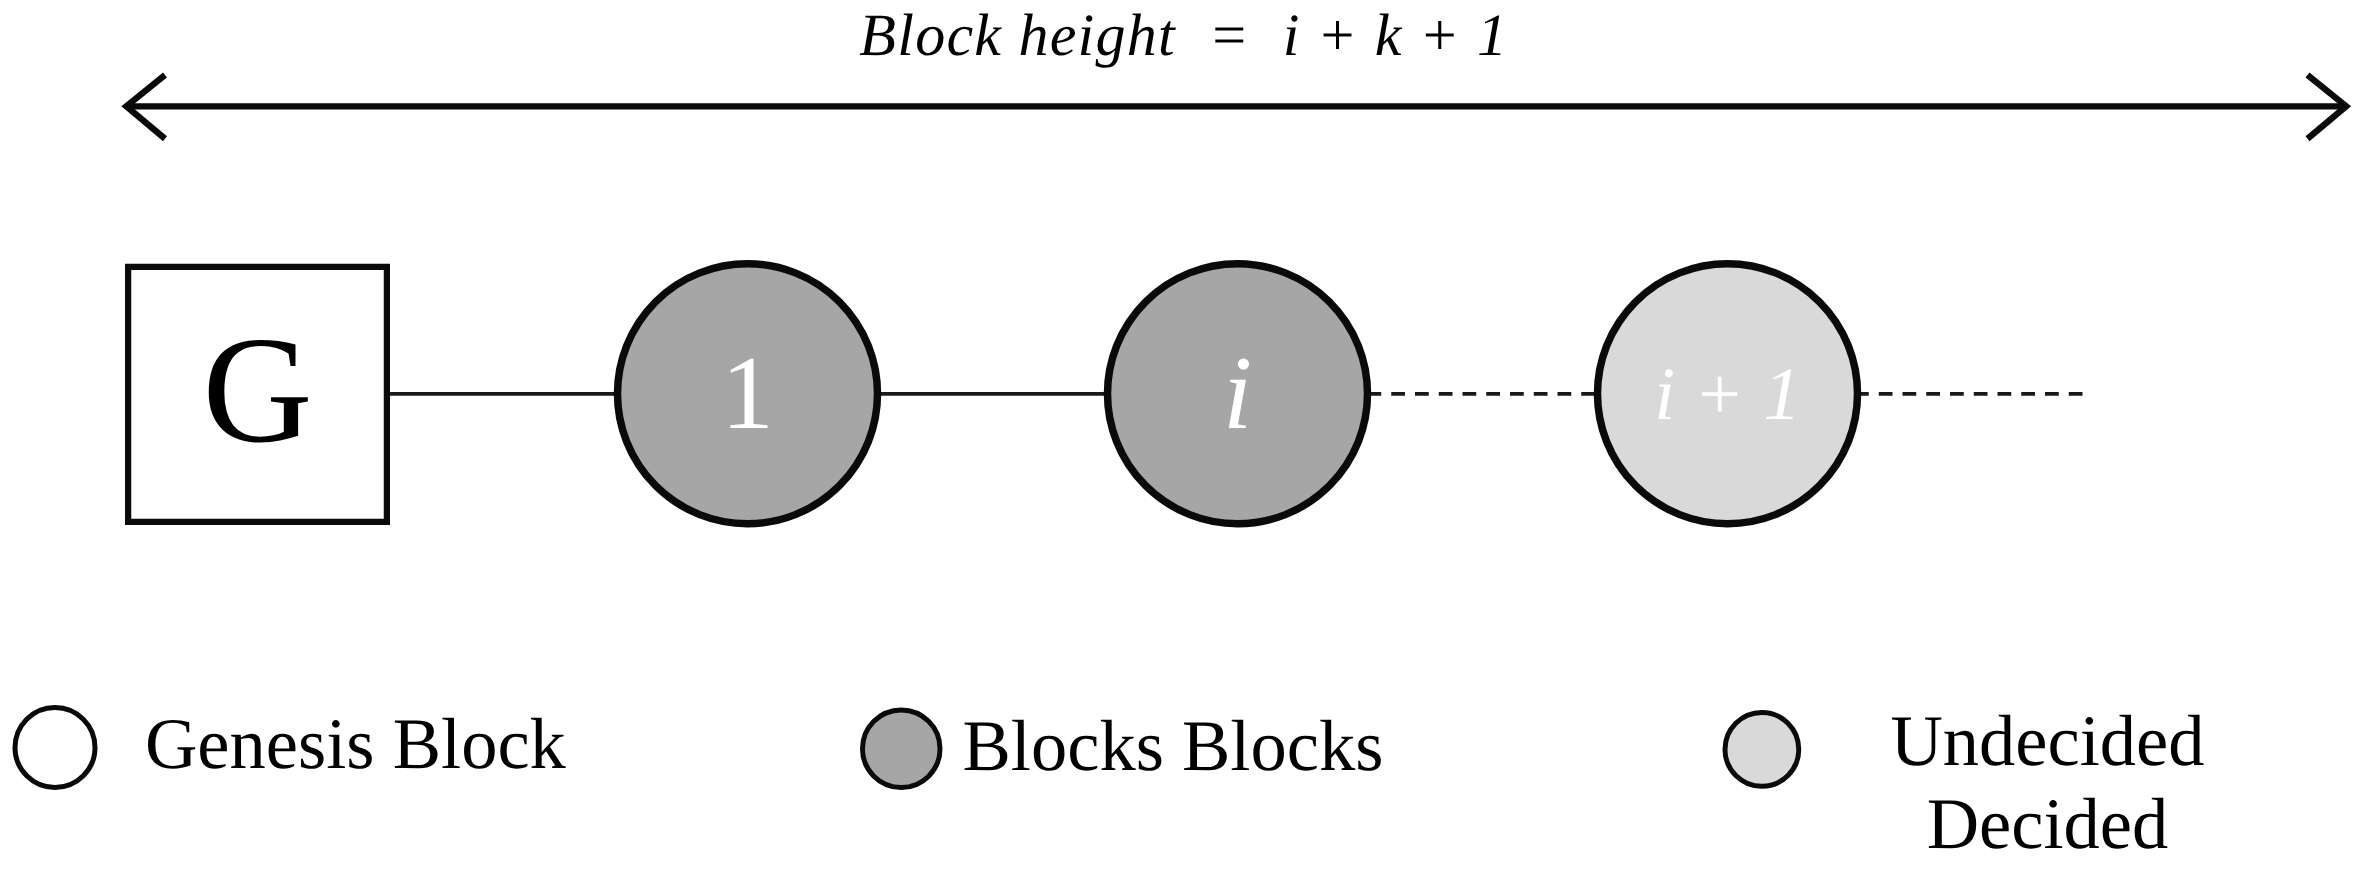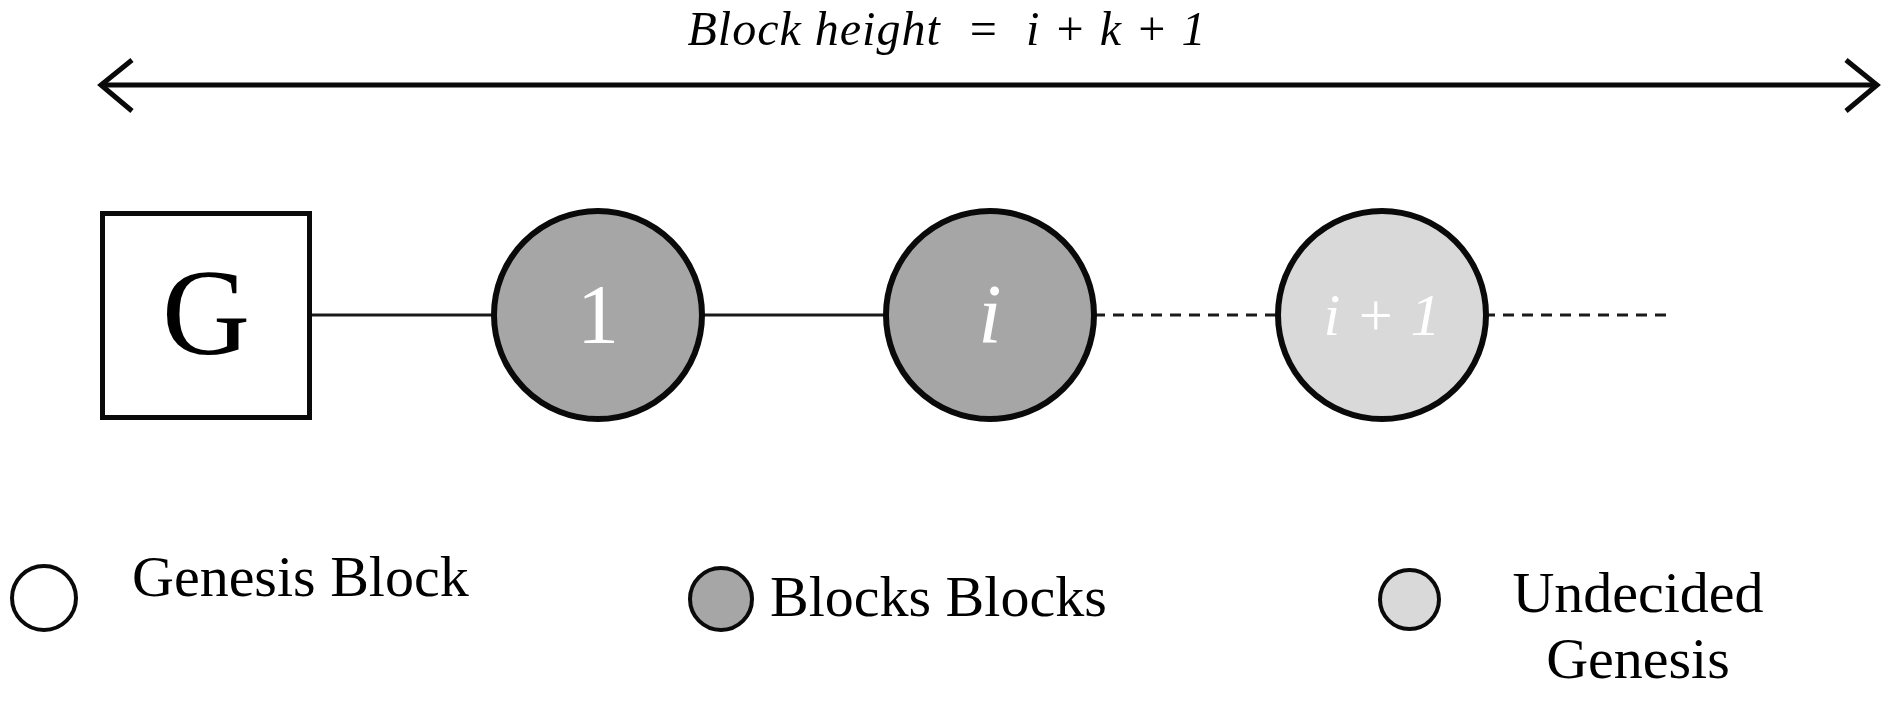--- a/index.html
+++ b/index.html
@@ -88,21 +88,21 @@
     border-radius: 50%;
   }
   .sw-genesis { left: 10px; top: 564px; width: 68px; height: 68px; }
   .sw-decided { left: 688px; top: 566px; width: 66px; height: 66px; }
   .sw-undecided { left: 1378px; top: 568px; width: 63px; height: 63px; }
   .legend-label {
     position: absolute;
     font-size: 58px;
     line-height: 66px;
   }
-  .ll-genesis { left: 116px; top: 544px; margin-left: 16px; }
+  .ll-genesis { left: 116px; top: 562px; }
   .ll-decided { left: 770px; top: 564px; }
   .ll-undecided {
     left: 1478px;
     top: 560px;
     width: 320px;
     text-align: center;
   }
 </style>
 </head>
 <body>
@@ -145,16 +145,16 @@
 
 
   <div>
     <div class="legend-swatch sw-genesis" style="background-color: rgb(255, 255, 255);"></div>
     <div class="legend-label ll-genesis">Genesis Block</div>
 
     <div class="legend-swatch sw-decided" style="background-color: rgb(166, 166, 166);"></div>
     <div class="legend-label ll-decided">Blocks Blocks</div>
 
     <div class="legend-swatch sw-undecided" style="background-color: rgb(217, 217, 217);"></div>
-    <div class="legend-label ll-undecided">Undecided Genesis</div>
+    <div class="legend-label ll-undecided">Undecided Decided</div>
   </div>
 
 </div>
 
 </body></html>

